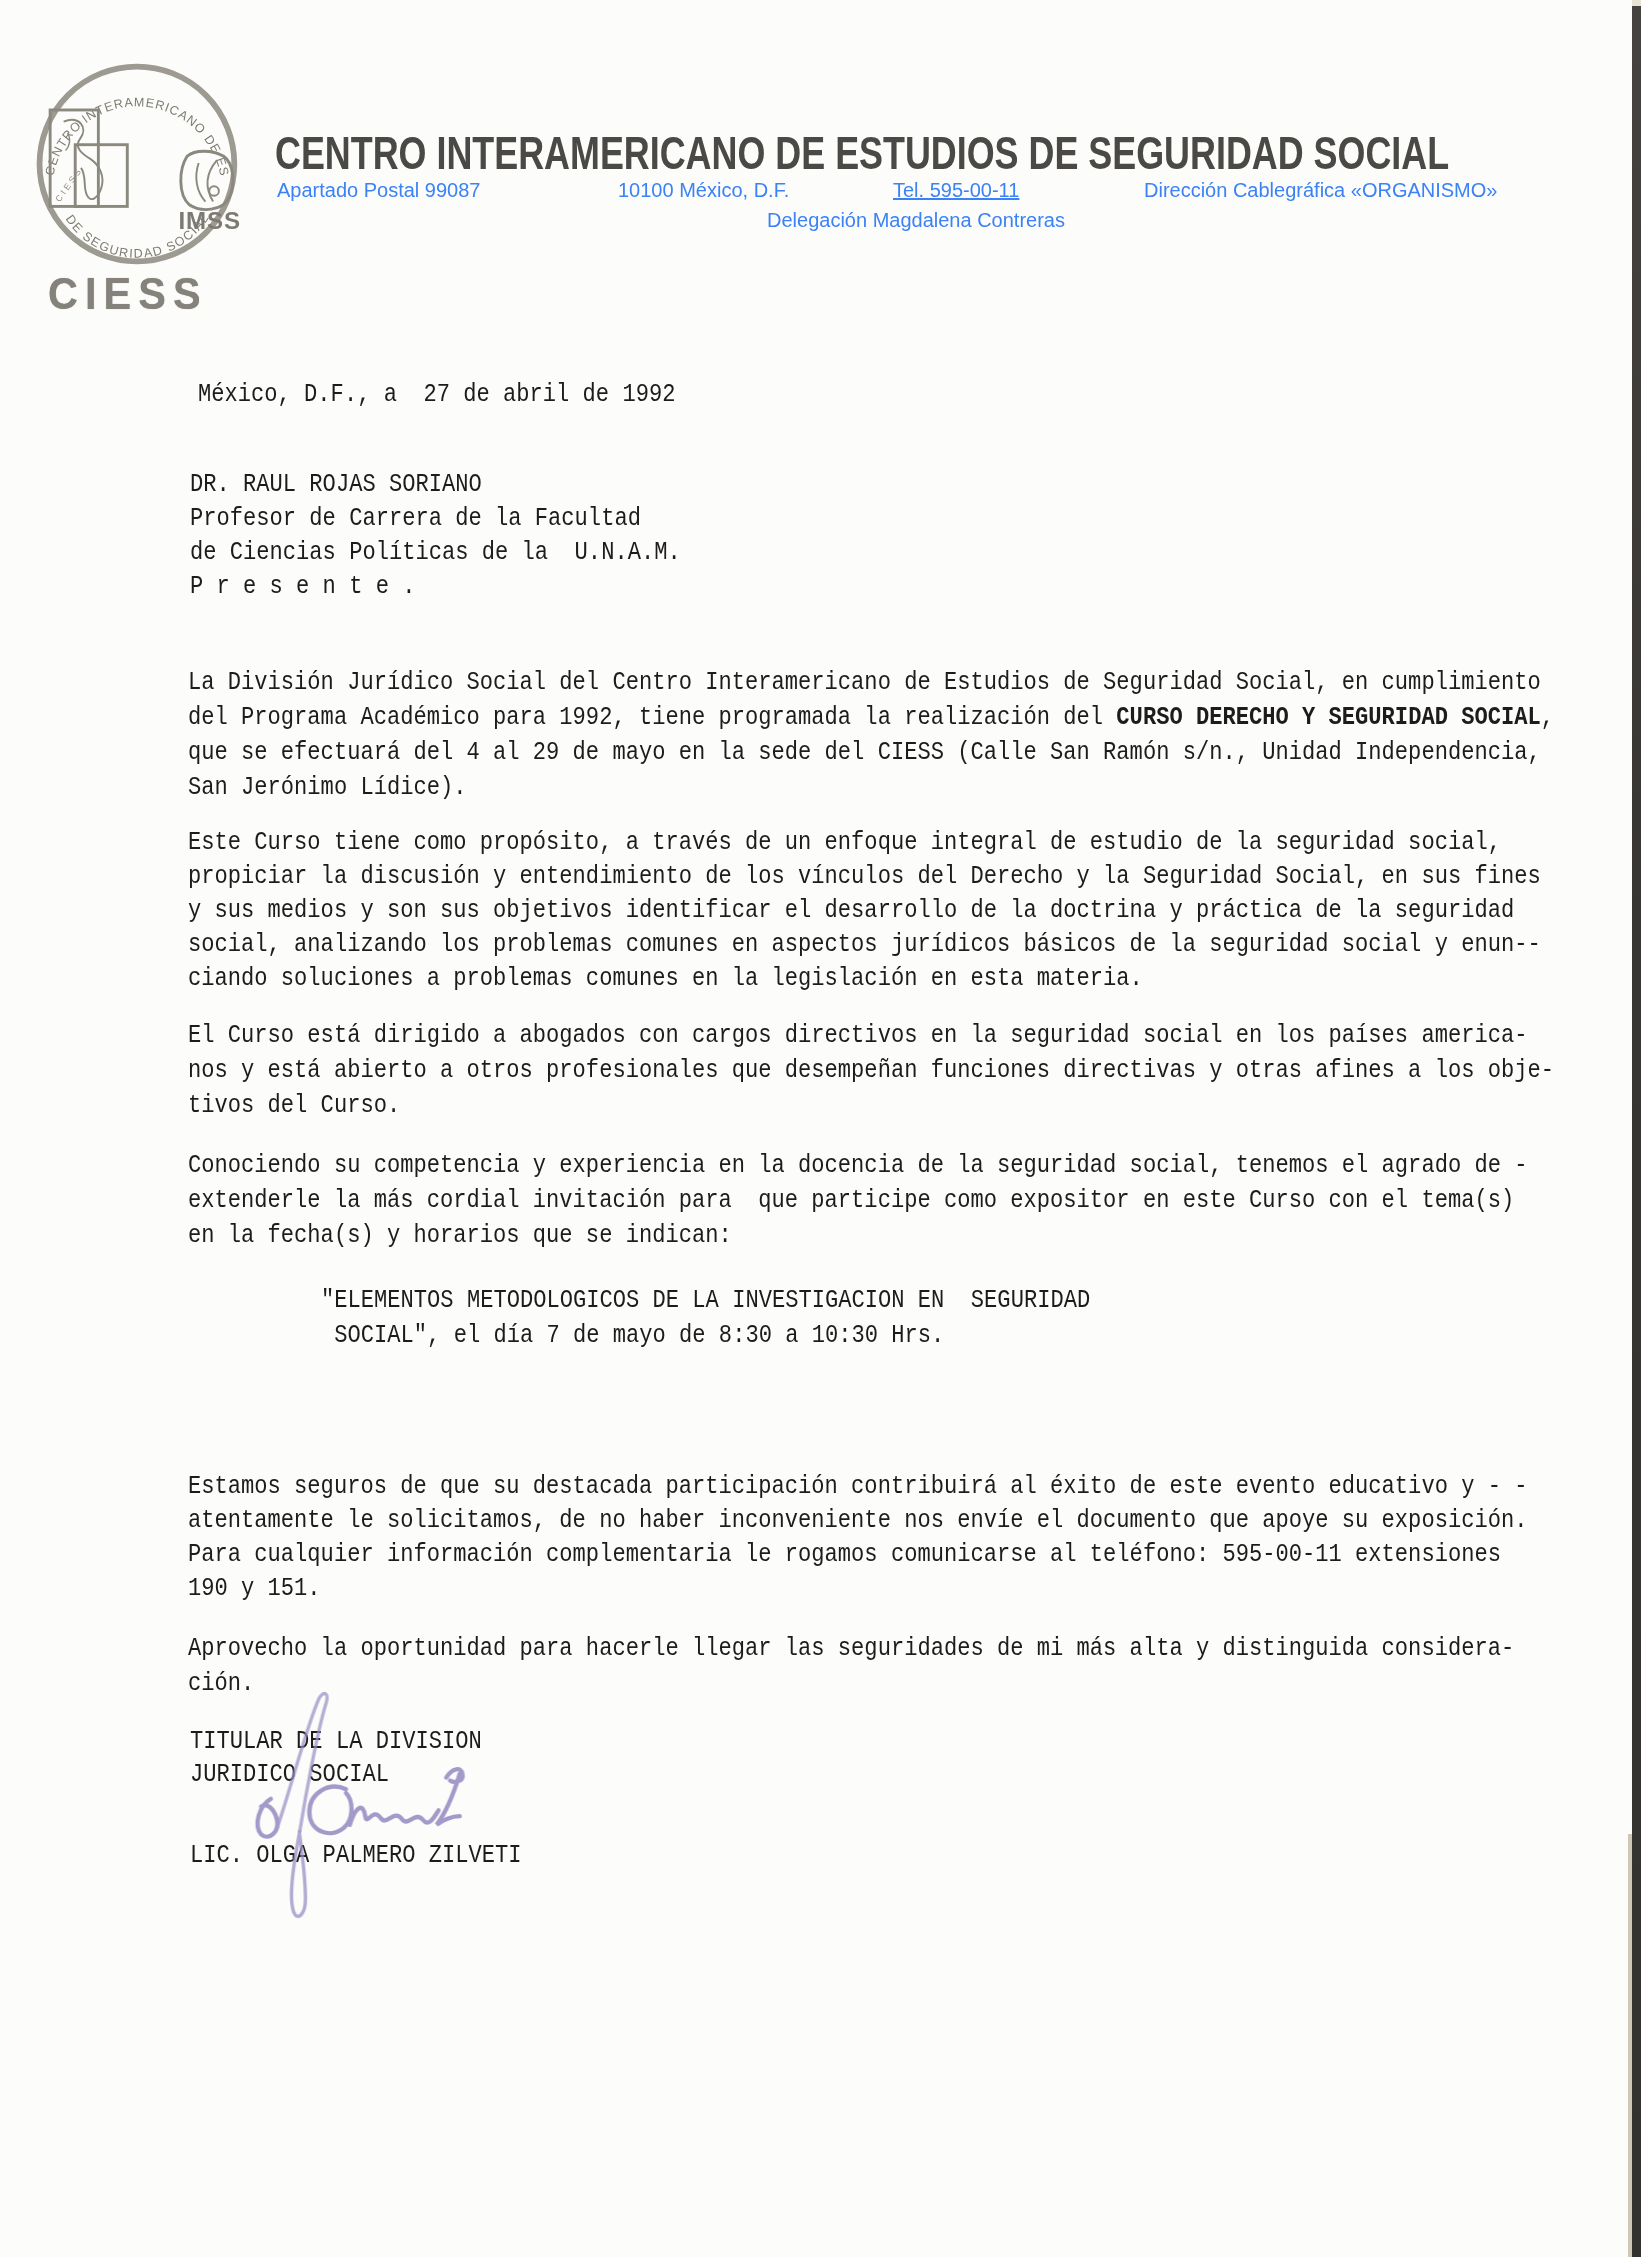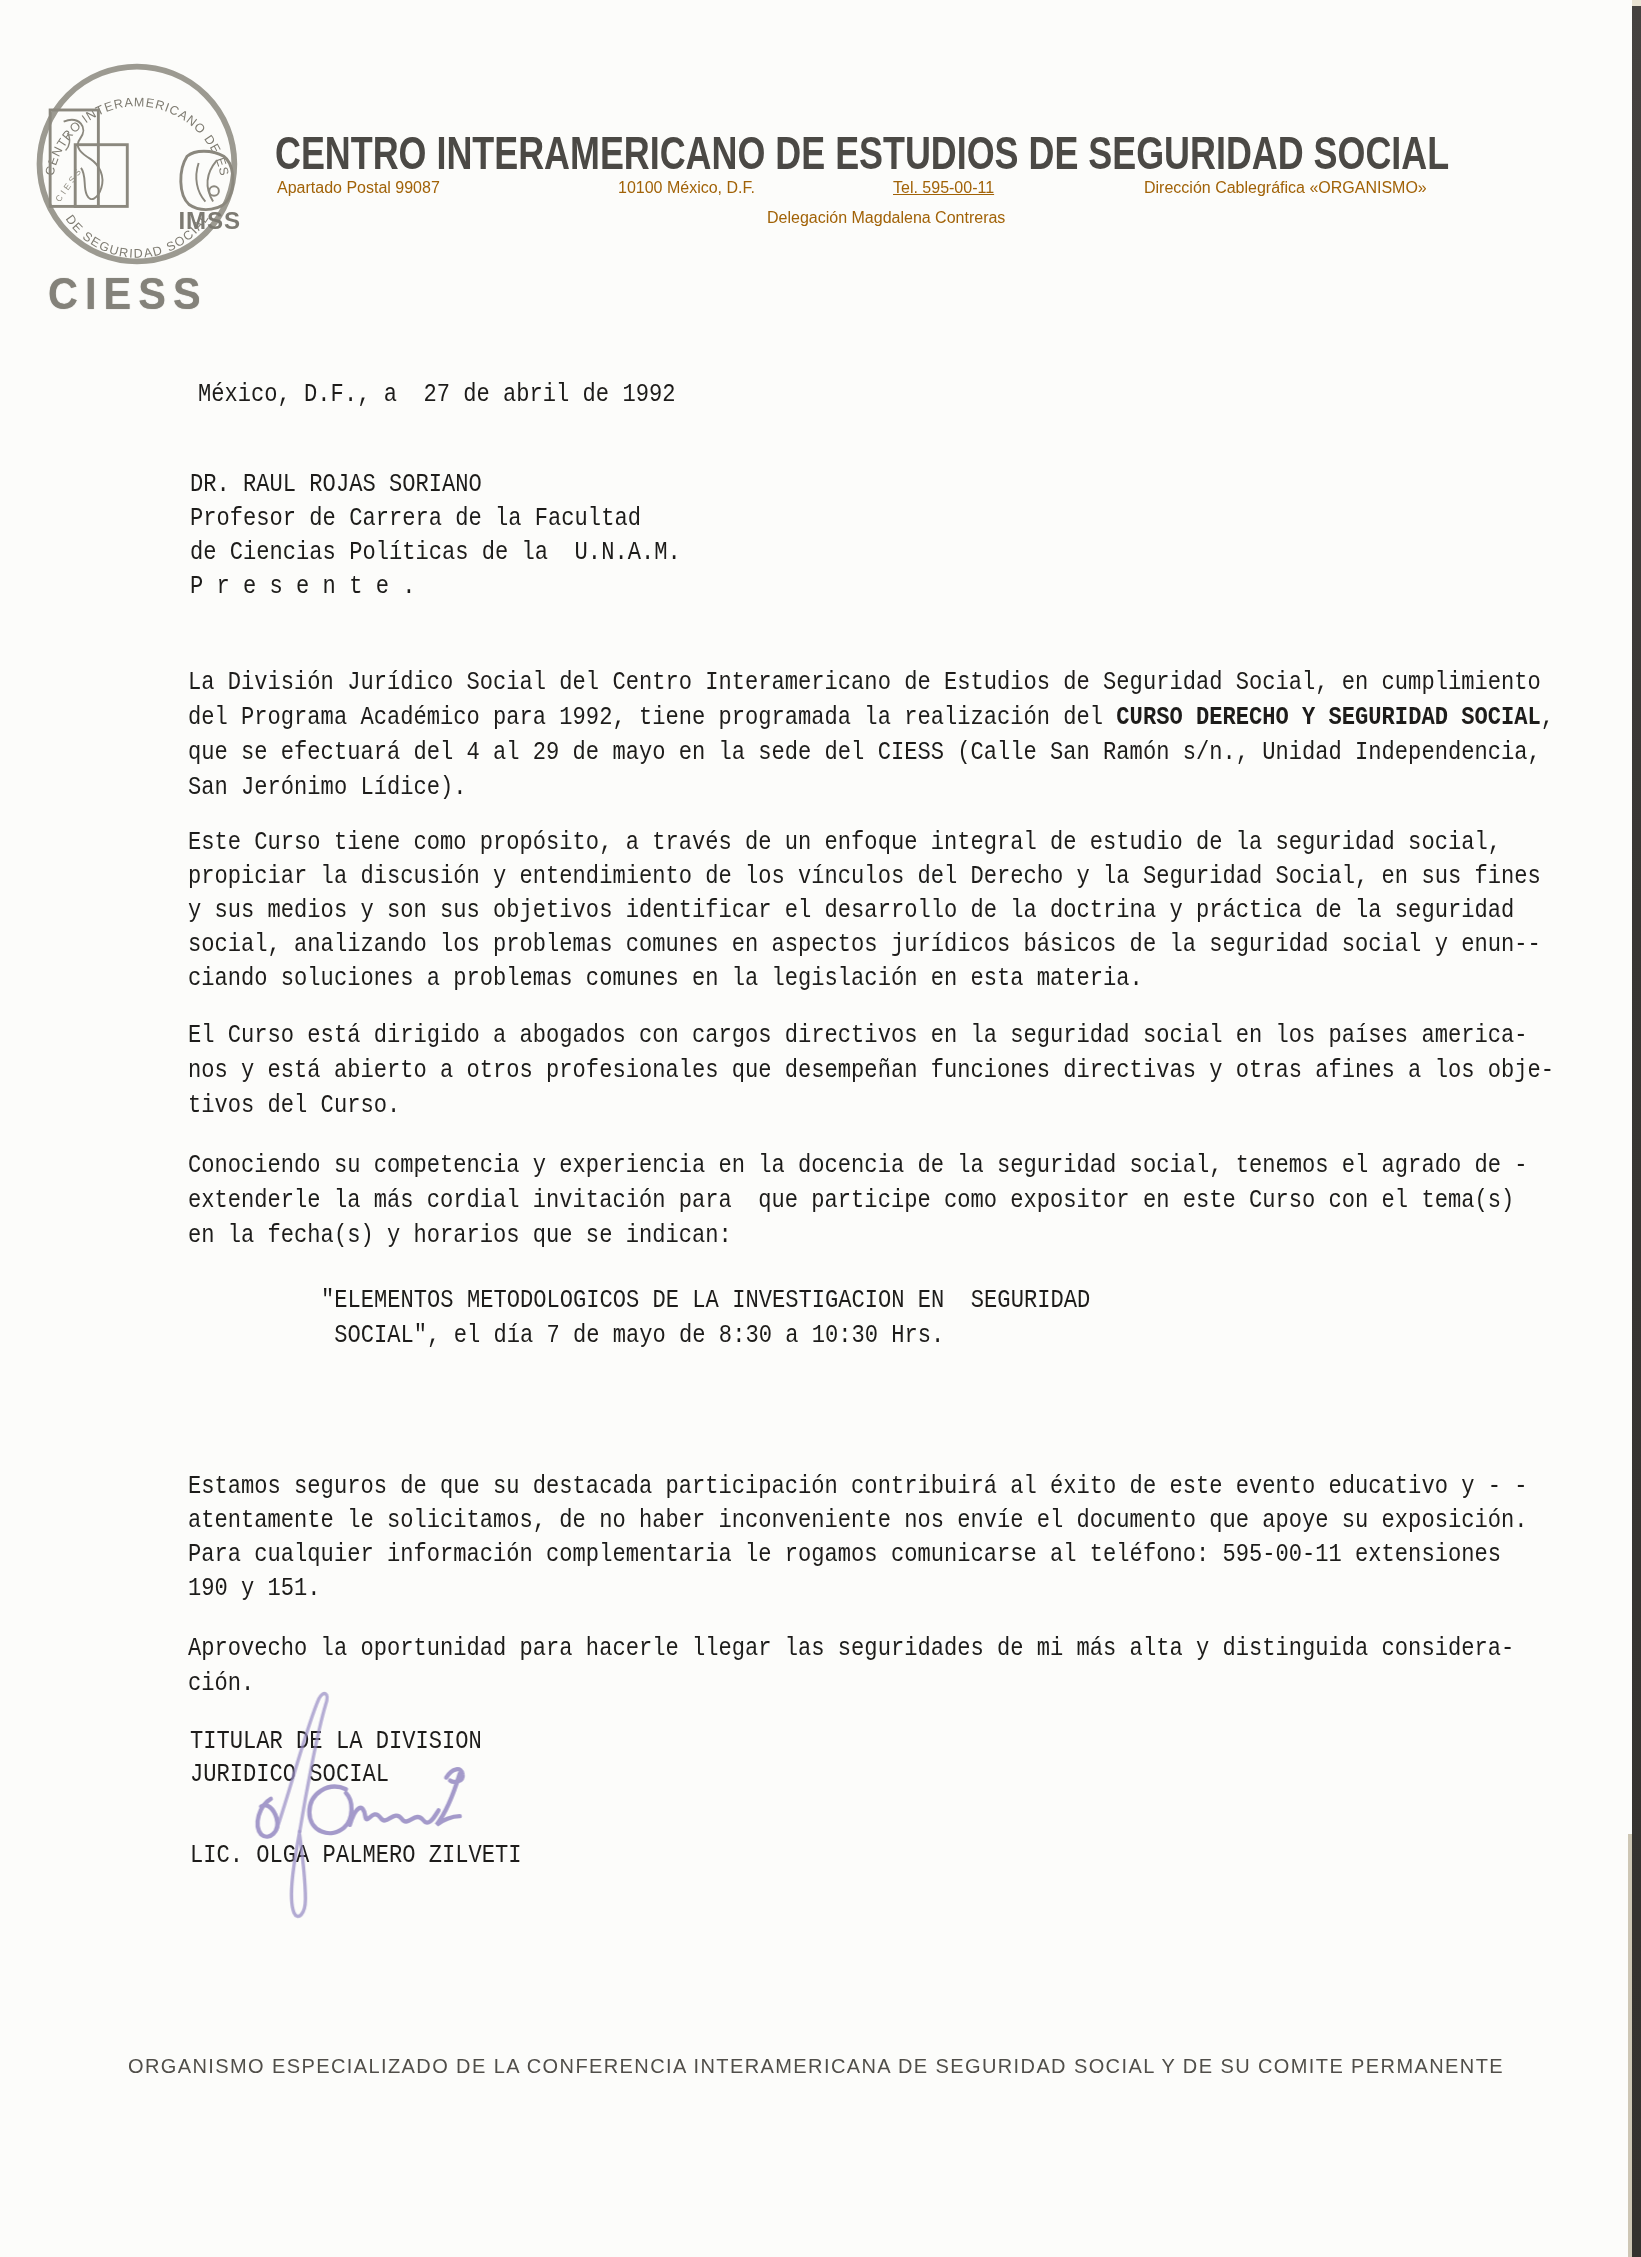--- a/index.html
+++ b/index.html
@@ -22,21 +22,21 @@
     font-size:45px;font-weight:bold;letter-spacing:7.7px;color:#84827a;
     transform:scaleX(0.92);transform-origin:left top;white-space:nowrap;
     text-shadow:0 0 1px #9a9890;
   }
   .org-title{
     position:absolute;left:275px;top:126px;
     font-size:46px;font-weight:bold;color:#4b4945;
     white-space:nowrap;letter-spacing:0px;
     transform:scaleX(0.78);transform-origin:left top;
   }
-  .hdr-line{position:absolute;font-size:16px;color:#a16207;white-space:nowrap;}
+  .hdr-line{position:absolute;font-size:20px;color:#3b82f6;white-space:nowrap;}
   .hdr-pobox{left:277px;top:179px;}
   .hdr-city{left:618px;top:179px;}
   .hdr-tel{left:893px;top:179px;text-decoration:underline;}
   .hdr-cable{left:1144px;top:179px;}
   .hdr-delegation{left:739px;top:209px;margin-left:28px;}
 
   
   .tw{
     position:absolute;
     font-family:"Liberation Mono", monospace;
@@ -167,16 +167,15 @@
 
       <path d="M 122,145 C 128,125 136,122 138,136 C 139,147 146,126 154,138 C 160,147 168,128 176,139 C 182,148 190,130 198,140 C 204,148 210,136 214,130"></path>
 
       <path d="M 222,96 C 228,86 238,84 239,93 C 240,100 230,102 226,99"></path>
       <path d="M 236,92 C 230,112 222,132 212,145 C 218,140 228,136 236,136"></path>
 
       <path d="M 70,152 C 64,185 58,220 64,236 C 68,245 76,238 76,222 C 76,200 72,170 70,155" stroke-width="3.5" opacity="0.85"></path>
     </g>
   </svg>
 
-  <div class="footer-line">ORGANISMO ESPECIALIZADO DE LA CONFERENCIA INTERAMERICANA DE SEGURIDAD SOCIAL Y DE SU COMITE PERMANENTE</div>
 
 </div>
 
 
 </body></html>

